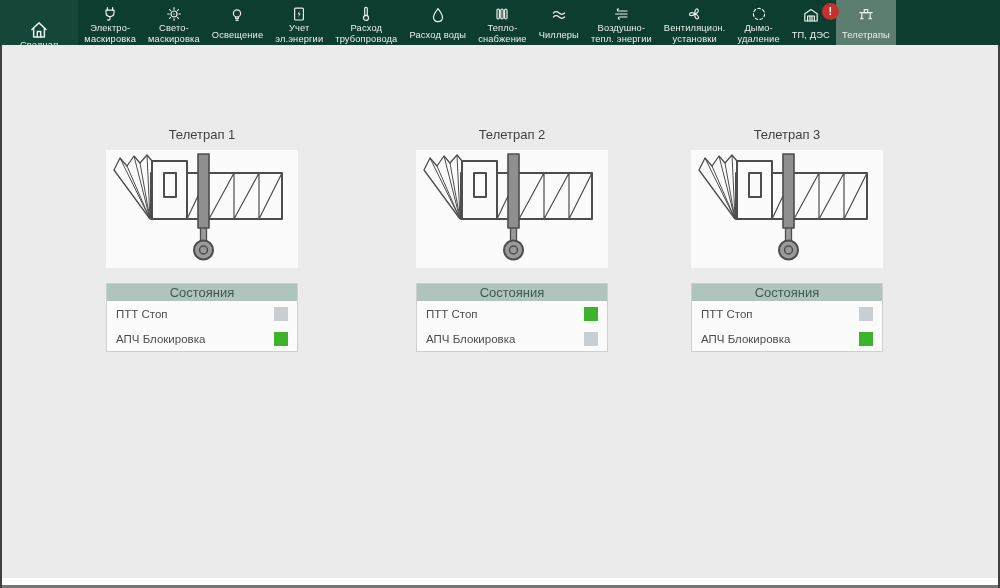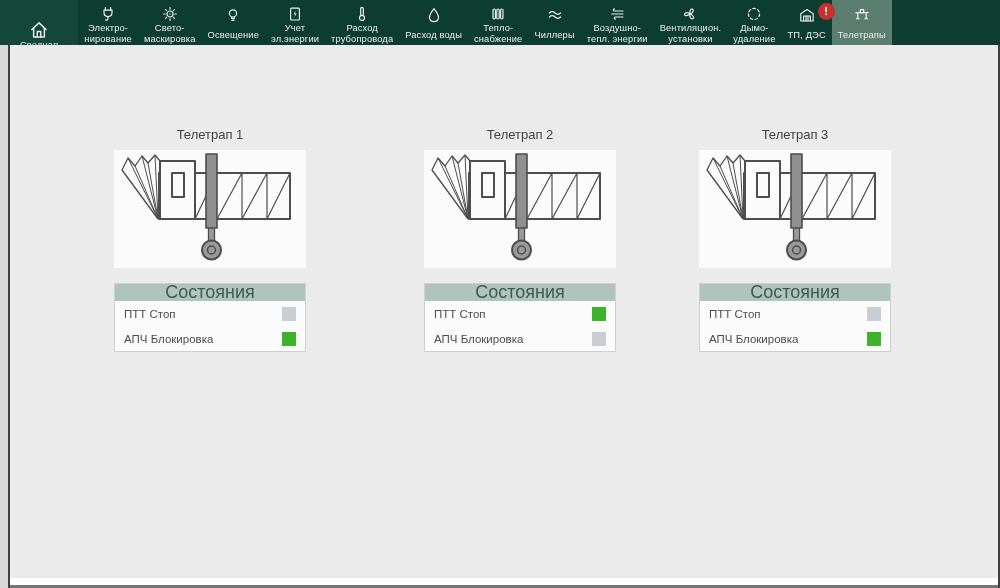--- a/index.html
+++ b/index.html
@@ -20,30 +20,30 @@
   .tab .icon{position:relative;height:20px;display:flex;align-items:center;justify-content:center;}
   .tab .icon svg{display:block;}
   .tab .lbl{font-size:9.3px;line-height:1.2;letter-spacing:.15px;text-align:center;white-space:pre-line;}
   .badge{position:absolute;top:-2px;right:-18px;width:17px;height:17px;border-radius:50%;
          background:var(--alert);color:#fff;font-size:11px;font-weight:bold;line-height:17px;
          text-align:center;display:none;z-index:3;}
   .tab.has-alert .badge{display:block;}
 
   
   .body-area{flex:1;position:relative;background:#ebebeb;
-             border-left:2px solid #3f3f3f;border-right:2px solid #3f3f3f;margin-left:8px;}
+             border-left:2px solid #3f3f3f;border-right:2px solid #3f3f3f;}
   .hscroll{position:absolute;left:0;right:0;bottom:3px;height:7px;background:#ffffff;}
   .bottom-edge{position:absolute;left:0;right:0;bottom:0;height:3px;background:#757575;}
 
   
   .panel{position:absolute;top:82px;width:192px;}
   .panel-title{font-size:13px;font-weight:normal;color:#414141;text-align:center;height:16px;margin-bottom:7px;}
   .drawing{width:192px;height:118px;background:#fbfbfb;}
   .state-table{margin-top:15px;border:1px solid #cfcfcf;background:#fbfbfb;}
-  .state-header{height:17px;background:var(--hdr);color:#3f5a50;font-size:18px;line-height:17px;text-align:center;}
+  .state-header{height:17px;background:var(--hdr);color:#3f5a50;font-size:13px;line-height:17px;text-align:center;}
   .state-row{height:25px;display:flex;align-items:center;justify-content:space-between;padding:4px 9px;}
   .state-lbl{font-size:11.5px;color:#4d4d4d;}
   .indicator{width:14px;height:14px;flex:none;}
 </style>
 </head>
 <body>
 
 <div class="frame">
 
   <nav class="topbar" id="topbar">
@@ -61,21 +61,21 @@
       <div class="tab">
     <span class="icon">
           <svg width="18" height="18" viewBox="0 0 18 18" fill="none" stroke="#e9f1ec" stroke-width="1.2" stroke-linecap="round" stroke-linejoin="round">
             <path d="M6.4,2.6 V5.2 M11.6,2.6 V5.2"></path>
             <path d="M5,5.2 H13 V7.6 C13,10 11.2,11.6 9,11.6 C6.8,11.6 5,10 5,7.6 Z"></path>
             <path d="M9,11.6 V13.4 C9,14.9 7.5,15.4 6.7,14.9"></path>
           </svg>
 
     </span>
     <span class="lbl">Электро-
-нирование</span>
+маскировка</span>
   </div>
       <div class="tab">
     <span class="icon">
           <svg width="18" height="18" viewBox="0 0 18 18" fill="none" stroke="#e9f1ec" stroke-width="1.2" stroke-linecap="round" stroke-linejoin="round">
             <circle cx="9" cy="9" r="3"></circle>
             <circle cx="9" cy="9" r="0.7" fill="#e9f1ec" stroke="none"></circle>
             <path d="M9,2.7 V4.2 M9,13.8 V15.3 M2.7,9 H4.2 M13.8,9 H15.3 M4.6,4.6 L5.6,5.6 M12.4,12.4 L13.4,13.4 M13.4,4.6 L12.4,5.6 M5.6,12.4 L4.6,13.4"></path>
           </svg>
 
     </span>

